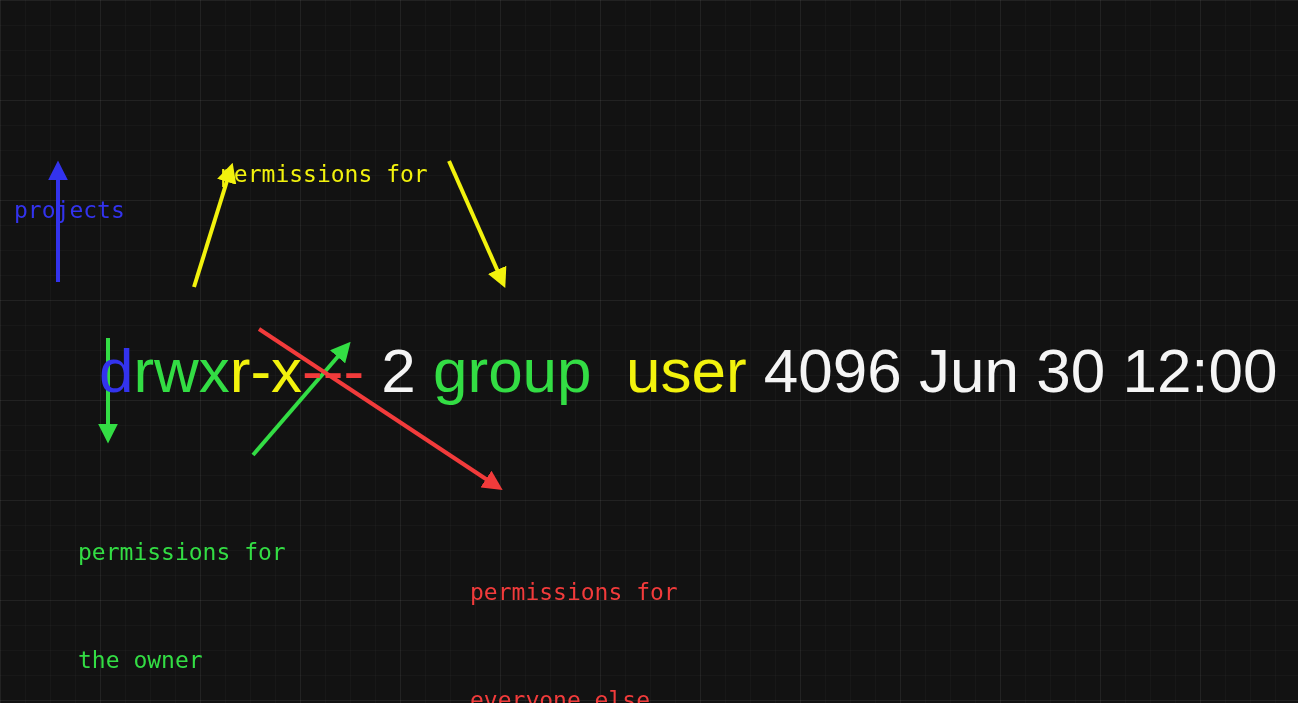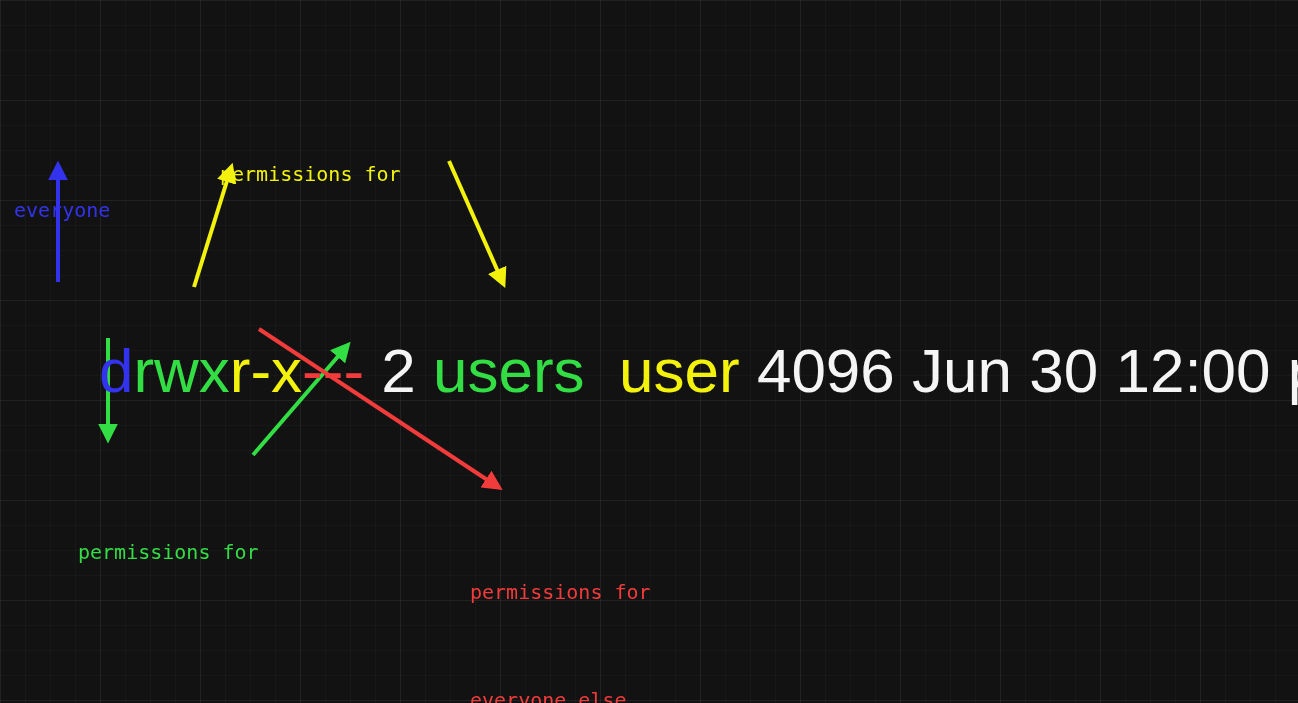--- a/index.html
+++ b/index.html
@@ -34,21 +34,21 @@
     line-height: 62px;
     white-space: pre;
     letter-spacing: 0px;
   }
   #ls-line span { white-space: pre; }
 
   
   .label {
     position: absolute;
     font-family: "DejaVu Sans Mono", "Liberation Mono", monospace;
-    font-size: 20px;
+    font-size: 23px;
     line-height: 36px;
     white-space: pre;
   }
   .label .line { display: block; white-space: pre; }
 
   #label-directory { left: 14px; top: 120px; }
   #label-group     { left: 220px; top: 84px; }
   #label-owner     { left: 78px; top: 462px; }
   #label-other     { left: 470px; top: 502px; }
 
@@ -89,33 +89,34 @@
     <line x1="449" y1="161" x2="503" y2="283" stroke="#F2F20D" stroke-width="4" marker-end="url(#ah-yellow)"></line>
 
     <line x1="108" y1="338" x2="108" y2="438" stroke="#33DD44" stroke-width="4" marker-end="url(#ah-green)"></line>
 
     <line x1="253" y1="455" x2="347" y2="346" stroke="#33DD44" stroke-width="4" marker-end="url(#ah-green)"></line>
 
     <line x1="259" y1="329" x2="498" y2="487" stroke="#F23B3B" stroke-width="4" marker-end="url(#ah-red)"></line>
   </svg>
 
   <div id="ls-line">
-    <span style="color:#3333EE">d</span><span style="color:#33DD44">rwx</span><span style="color:#F2F20D">r-x</span><span style="color:#F23B3B">---</span><span style="color:#F5F5F5"> 2 </span><span style="color:#33DD44">users</span><span style="color:#F5F5F5">  </span><span style="color:#F2F20D">user</span><span style="color:#F5F5F5"> 4096 Jun 30 12:00 projects</span>
+    <span style="color:#3333EE">d</span><span style="color:#33DD44">rwx</span><span style="color:#F2F20D">r-x</span><span style="color:#F23B3B">---</span><span style="color:#F5F5F5"> 2 </span><span style="color:#33DD44">group</span><span style="color:#F5F5F5">  </span><span style="color:#F2F20D">user</span><span style="color:#F5F5F5"> 4096 Jun 30 12:00 projects</span>
   </div>
 
   <div class="label" id="label-directory" style="color:#3333EE">
-    <span class="line">everyone</span>
+    <span class="line">projects</span>
   </div>
 
   <div class="label" id="label-group" style="color:#F2F20D">
     <span class="line">permissions for</span>
   </div>
 
   <div class="label" id="label-owner" style="color:#33DD44">
     <span class="line">permissions for</span>
+    <span class="line">the owner</span>
   </div>
 
   <div class="label" id="label-other" style="color:#F23B3B">
     <span class="line">permissions for</span>
     <span class="line">everyone else</span>
   </div>
 
 </div>
 
 </body></html>

